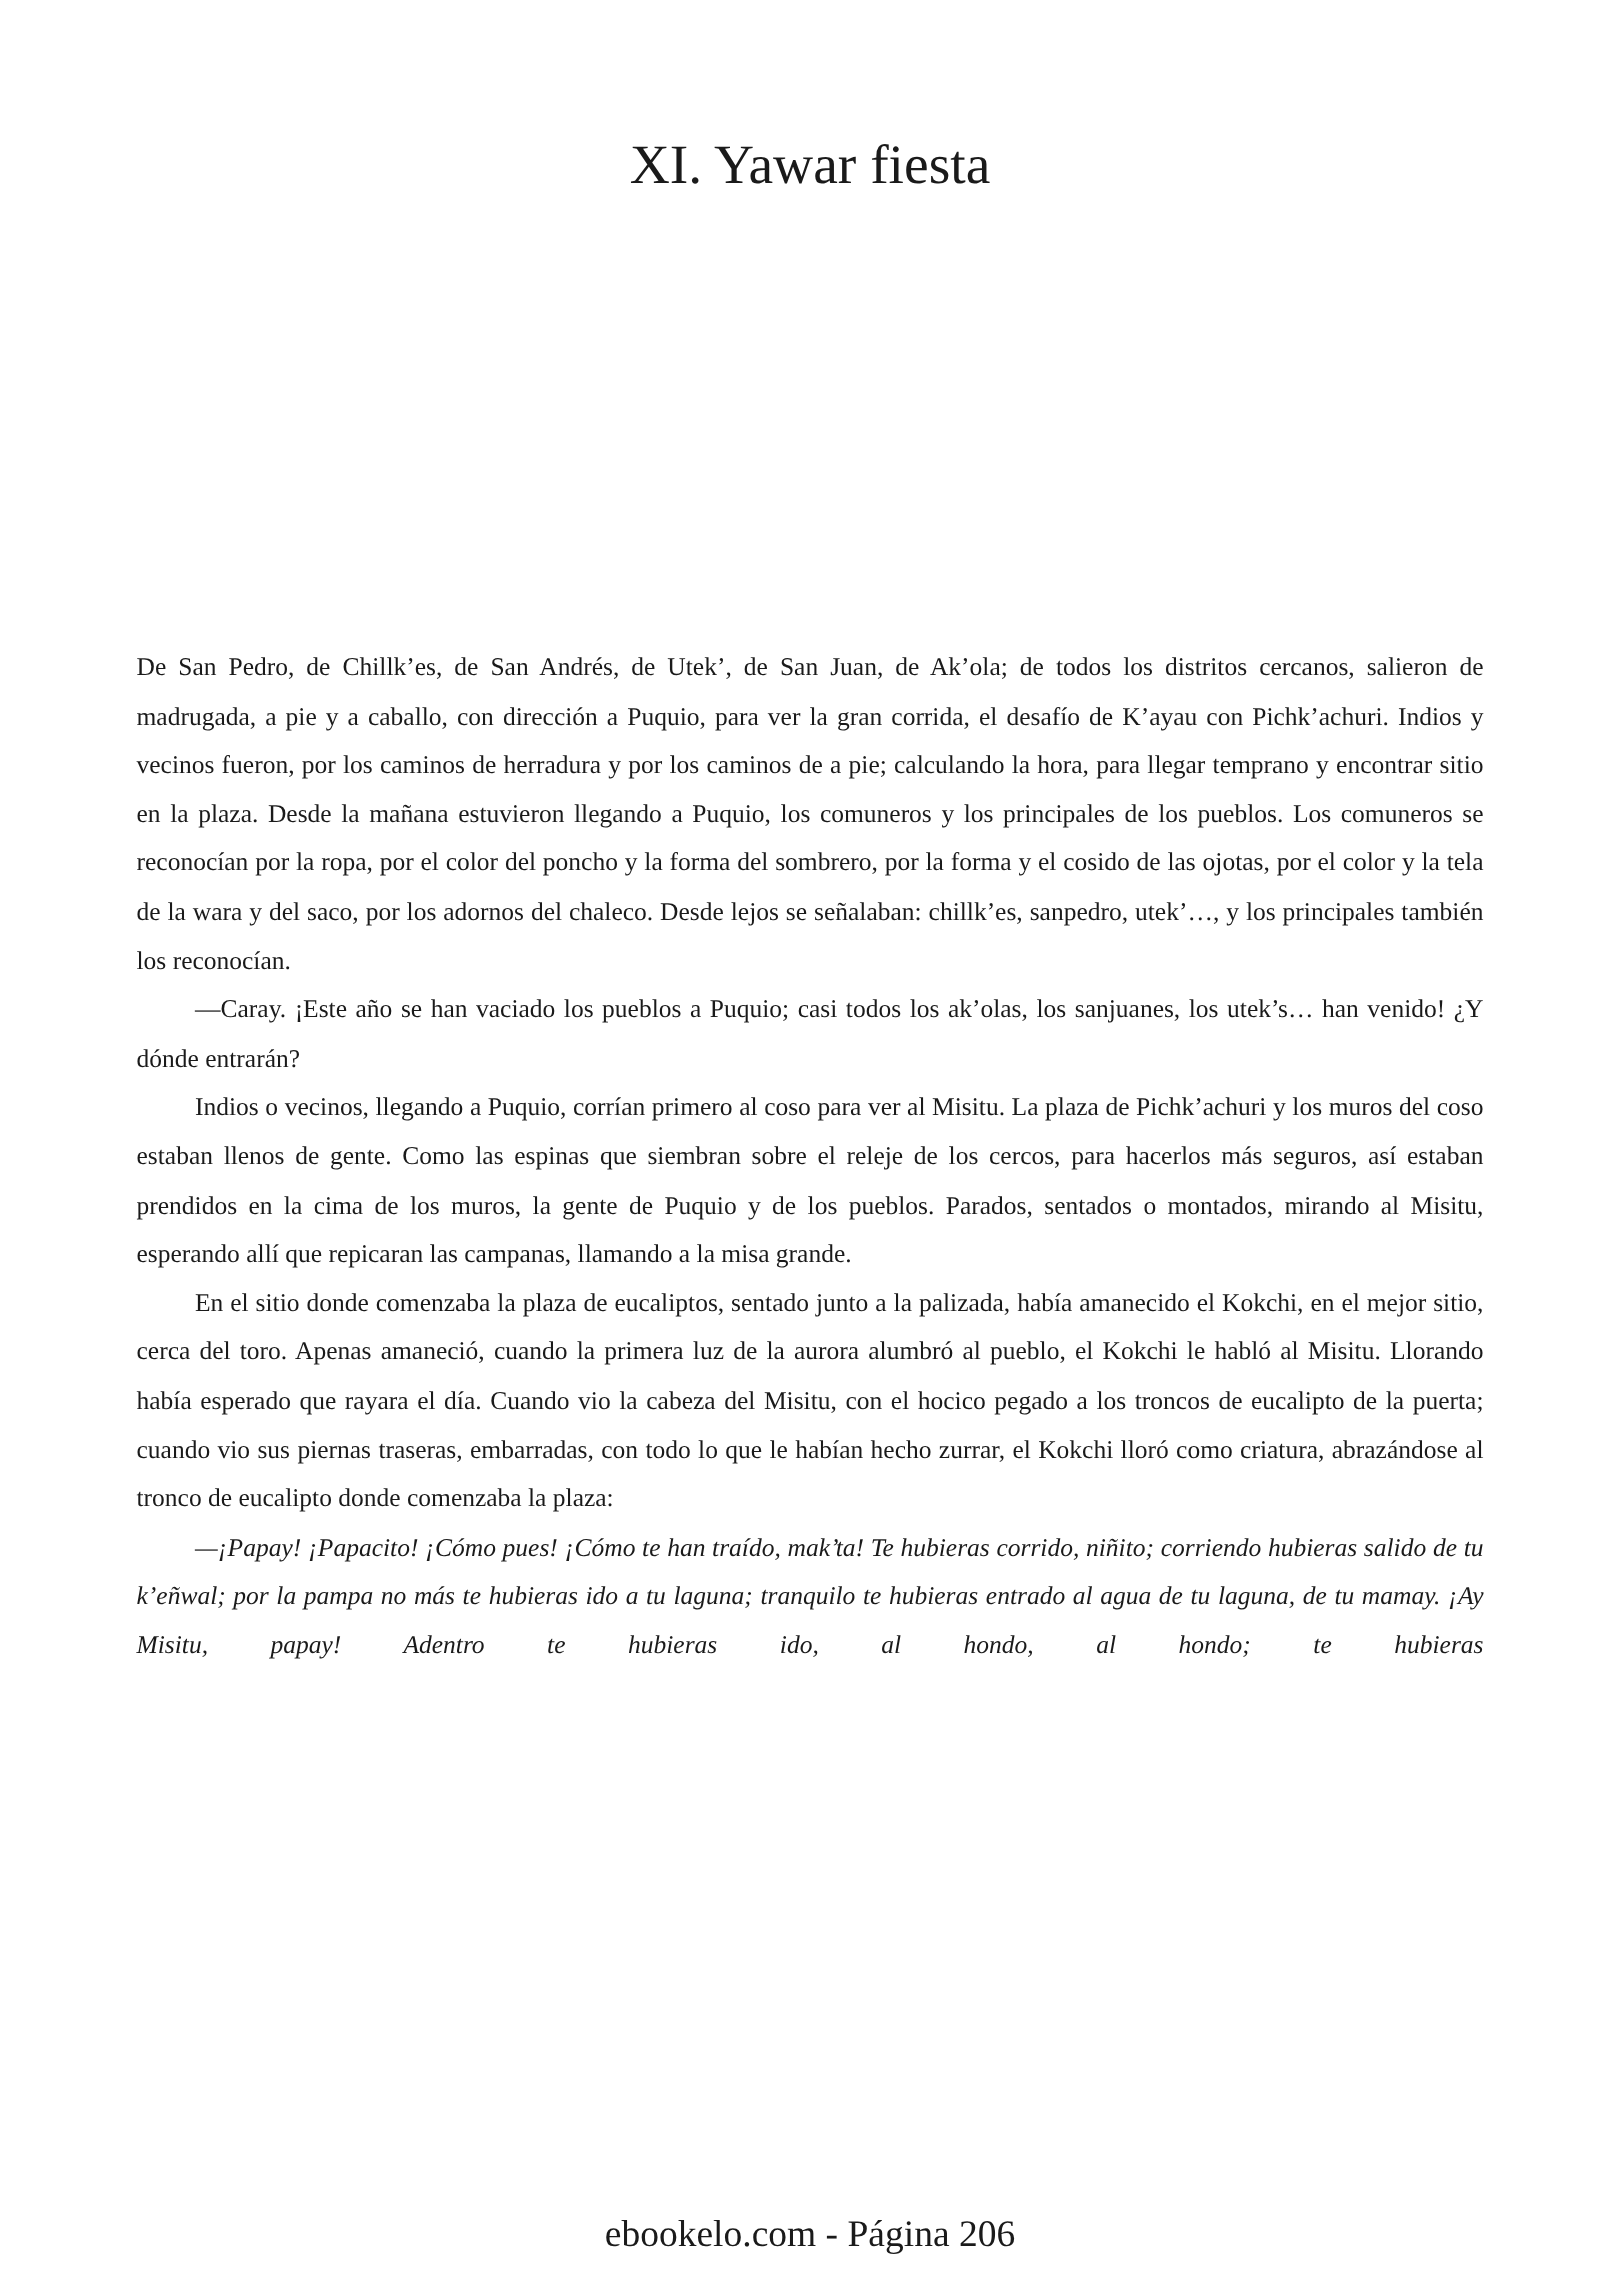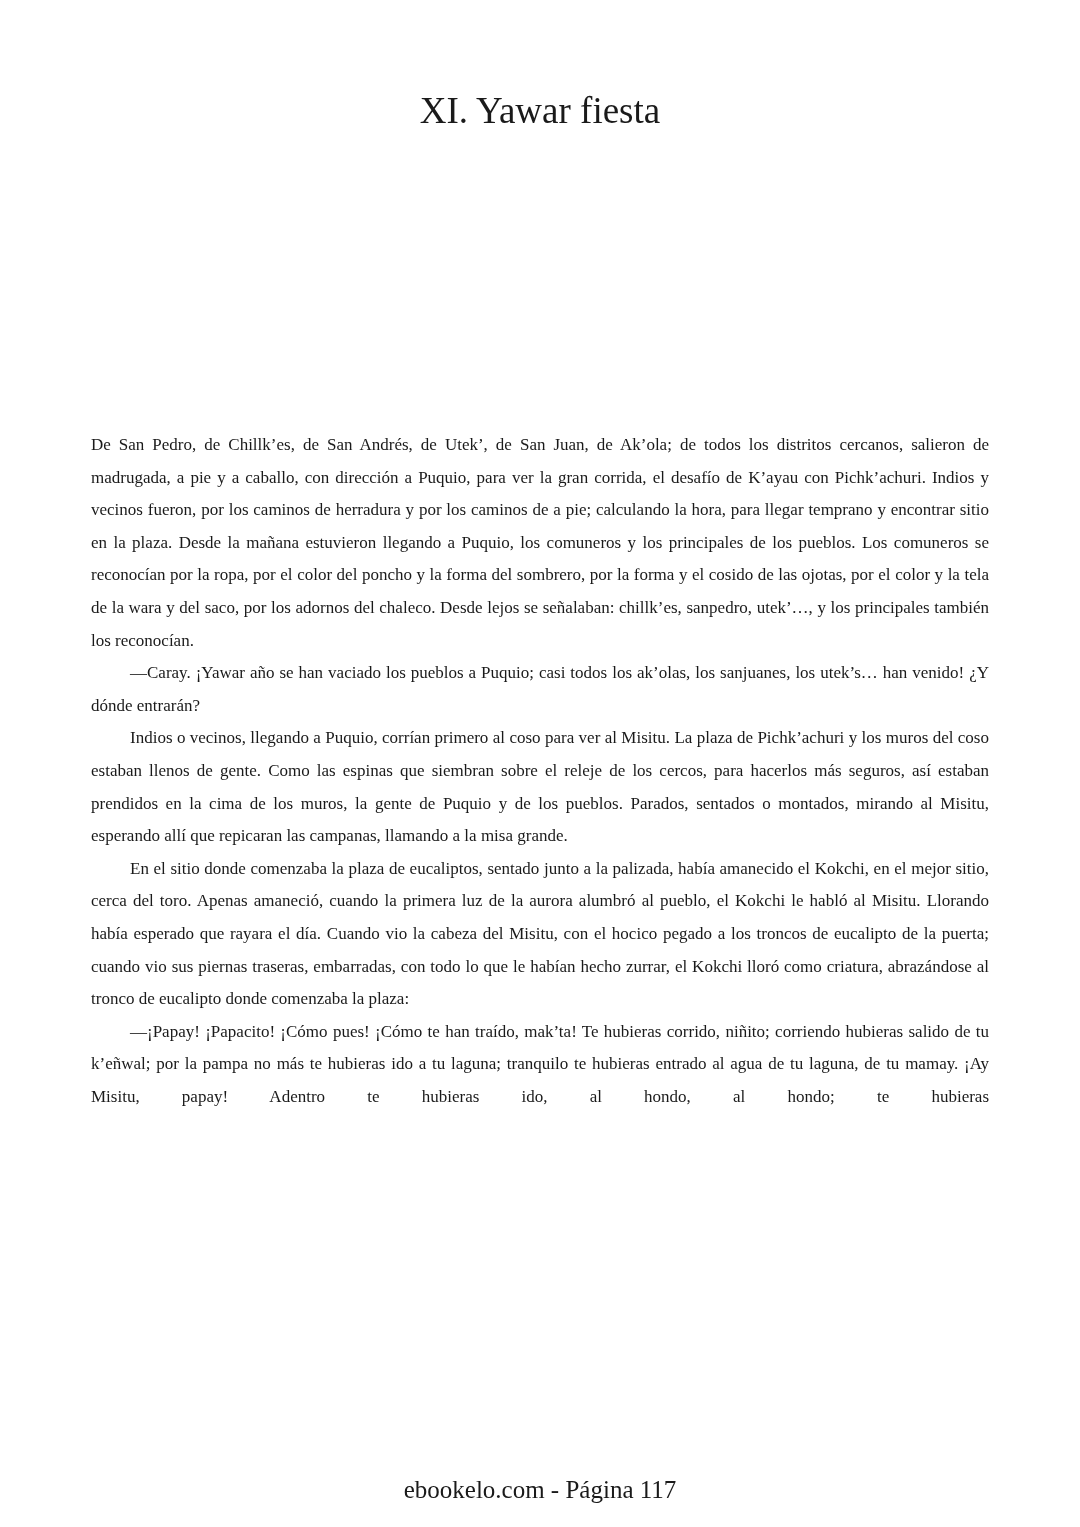--- a/index.html
+++ b/index.html
@@ -40,38 +40,39 @@
     .body-text p {
       margin: 0;
       text-indent: 39px;
       hyphens: none;
     }
     .body-text p.first {
       text-indent: 0;
     }
     .body-text p.last {
       text-align-last: justify;
+      font-style: italic;
     }
     .page-footer {
       position: absolute;
       top: 1474px;
       left: 0;
       width: 1080px;
       text-align: center;
       font-size: 25px;
       line-height: 32px;
       color: #1a1a1a;
     }
   </style>
 </head>
 <body>
 
 <h1 class="chapter-title">XI. Yawar fiesta</h1>
 
 <div class="body-text">
   <p class="first">De San Pedro, de Chillk’es, de San Andrés, de Utek’, de San Juan, de Ak’ola; de todos los distritos cercanos, salieron de madrugada, a pie y a caballo, con dirección a Puquio, para ver la gran corrida, el desafío de K’ayau con Pichk’achuri. Indios y vecinos fueron, por los caminos de herradura y por los caminos de a pie; calculando la hora, para llegar temprano y encontrar sitio en la plaza. Desde la mañana estuvieron llegando a Puquio, los comuneros y los principales de los pueblos. Los comuneros se reconocían por la ropa, por el color del poncho y la forma del sombrero, por la forma y el cosido de las ojotas, por el color y la tela de la wara y del saco, por los adornos del chaleco. Desde lejos se señalaban: chillk’es, sanpedro, utek’…, y los principales también los reconocían.</p>
-  <p>—Caray. ¡Yawar año se han vaciado los pueblos a Puquio; casi todos los ak’olas, los sanjuanes, los utek’s… han venido! ¿Y dónde entrarán?</p>
+  <p>—Caray. ¡Este año se han vaciado los pueblos a Puquio; casi todos los ak’olas, los sanjuanes, los utek’s… han venido! ¿Y dónde entrarán?</p>
   <p>Indios o vecinos, llegando a Puquio, corrían primero al coso para ver al Misitu. La plaza de Pichk’achuri y los muros del coso estaban llenos de gente. Como las espinas que siembran sobre el releje de los cercos, para hacerlos más seguros, así estaban prendidos en la cima de los muros, la gente de Puquio y de los pueblos. Parados, sentados o montados, mirando al Misitu, esperando allí que repicaran las campanas, llamando a la misa grande.</p>
   <p>En el sitio donde comenzaba la plaza de eucaliptos, sentado junto a la palizada, había amanecido el Kokchi, en el mejor sitio, cerca del toro. Apenas amaneció, cuando la primera luz de la aurora alumbró al pueblo, el Kokchi le habló al Misitu. Llorando había esperado que rayara el día. Cuando vio la cabeza del Misitu, con el hocico pegado a los troncos de eucalipto de la puerta; cuando vio sus piernas traseras, embarradas, con todo lo que le habían hecho zurrar, el Kokchi lloró como criatura, abrazándose al tronco de eucalipto donde comenzaba la plaza:</p>
   <p class="last">—¡Papay! ¡Papacito! ¡Cómo pues! ¡Cómo te han traído, mak’ta! Te hubieras corrido, niñito; corriendo hubieras salido de tu k’eñwal; por la pampa no más te hubieras ido a tu laguna; tranquilo te hubieras entrado al agua de tu laguna, de tu mamay. ¡Ay Misitu, papay! Adentro te hubieras ido, al hondo, al hondo; te hubieras</p>
 </div>
 
-<div class="page-footer">ebookelo.com - Página 117</div>
+<div class="page-footer">ebookelo.com - Página 206</div>
 
 </body></html>

